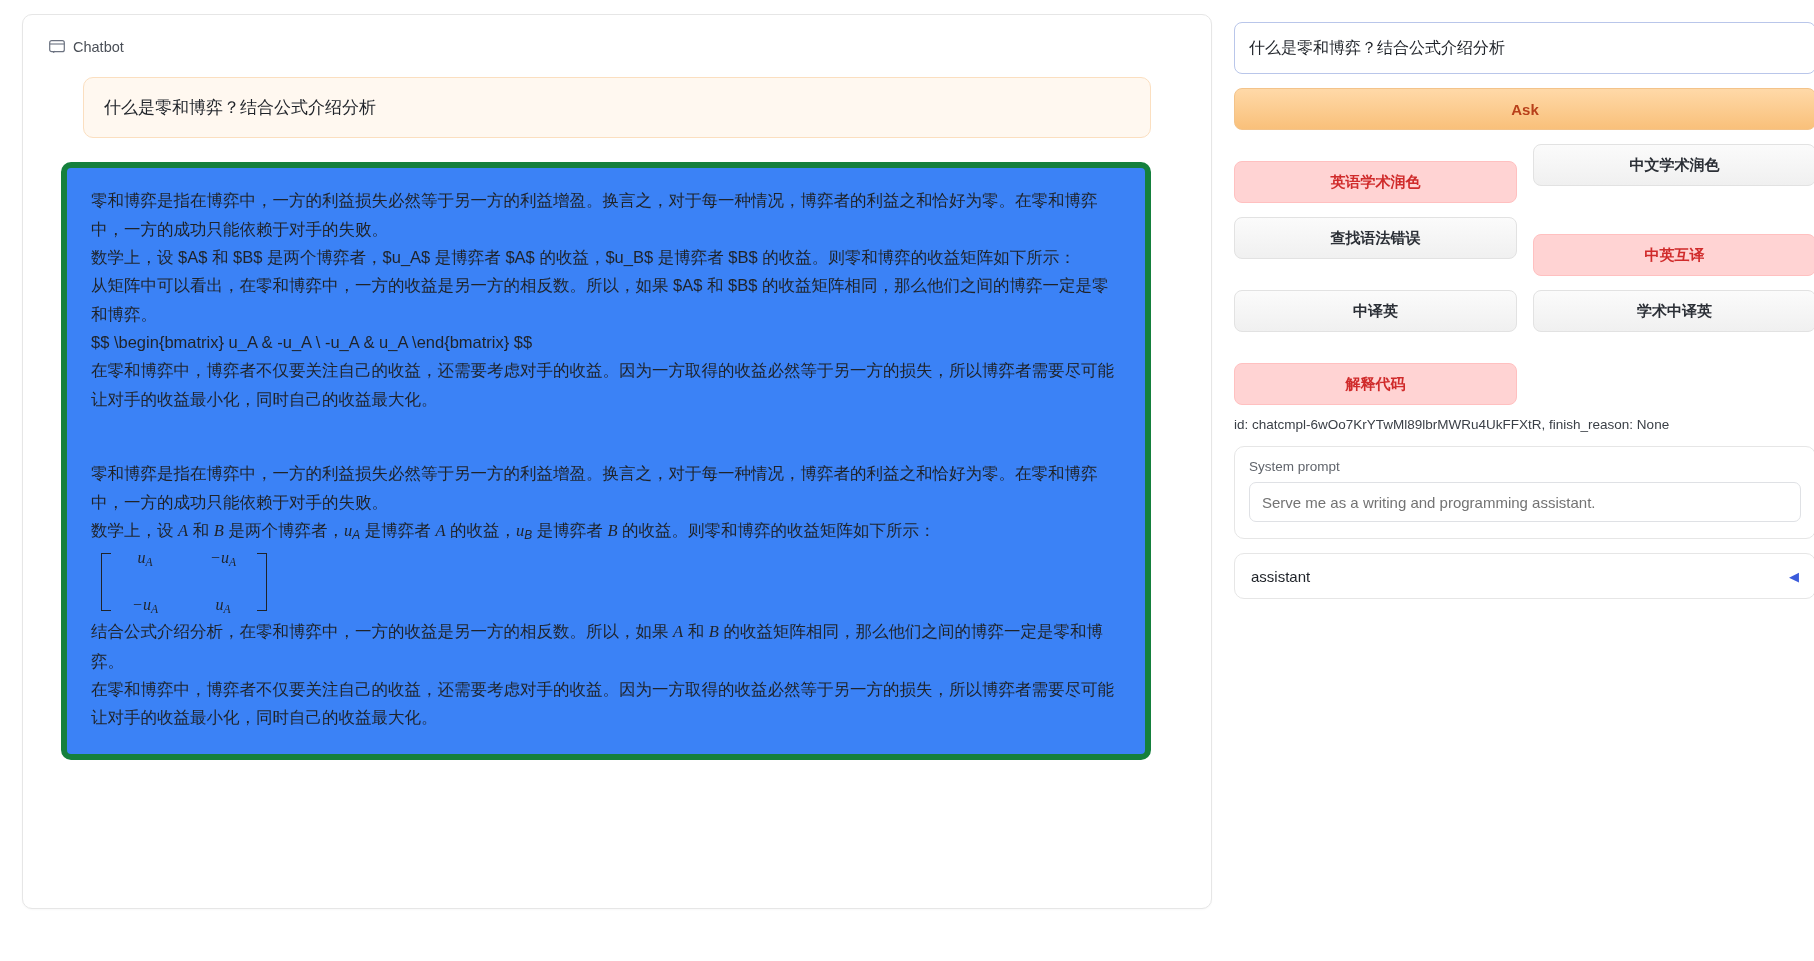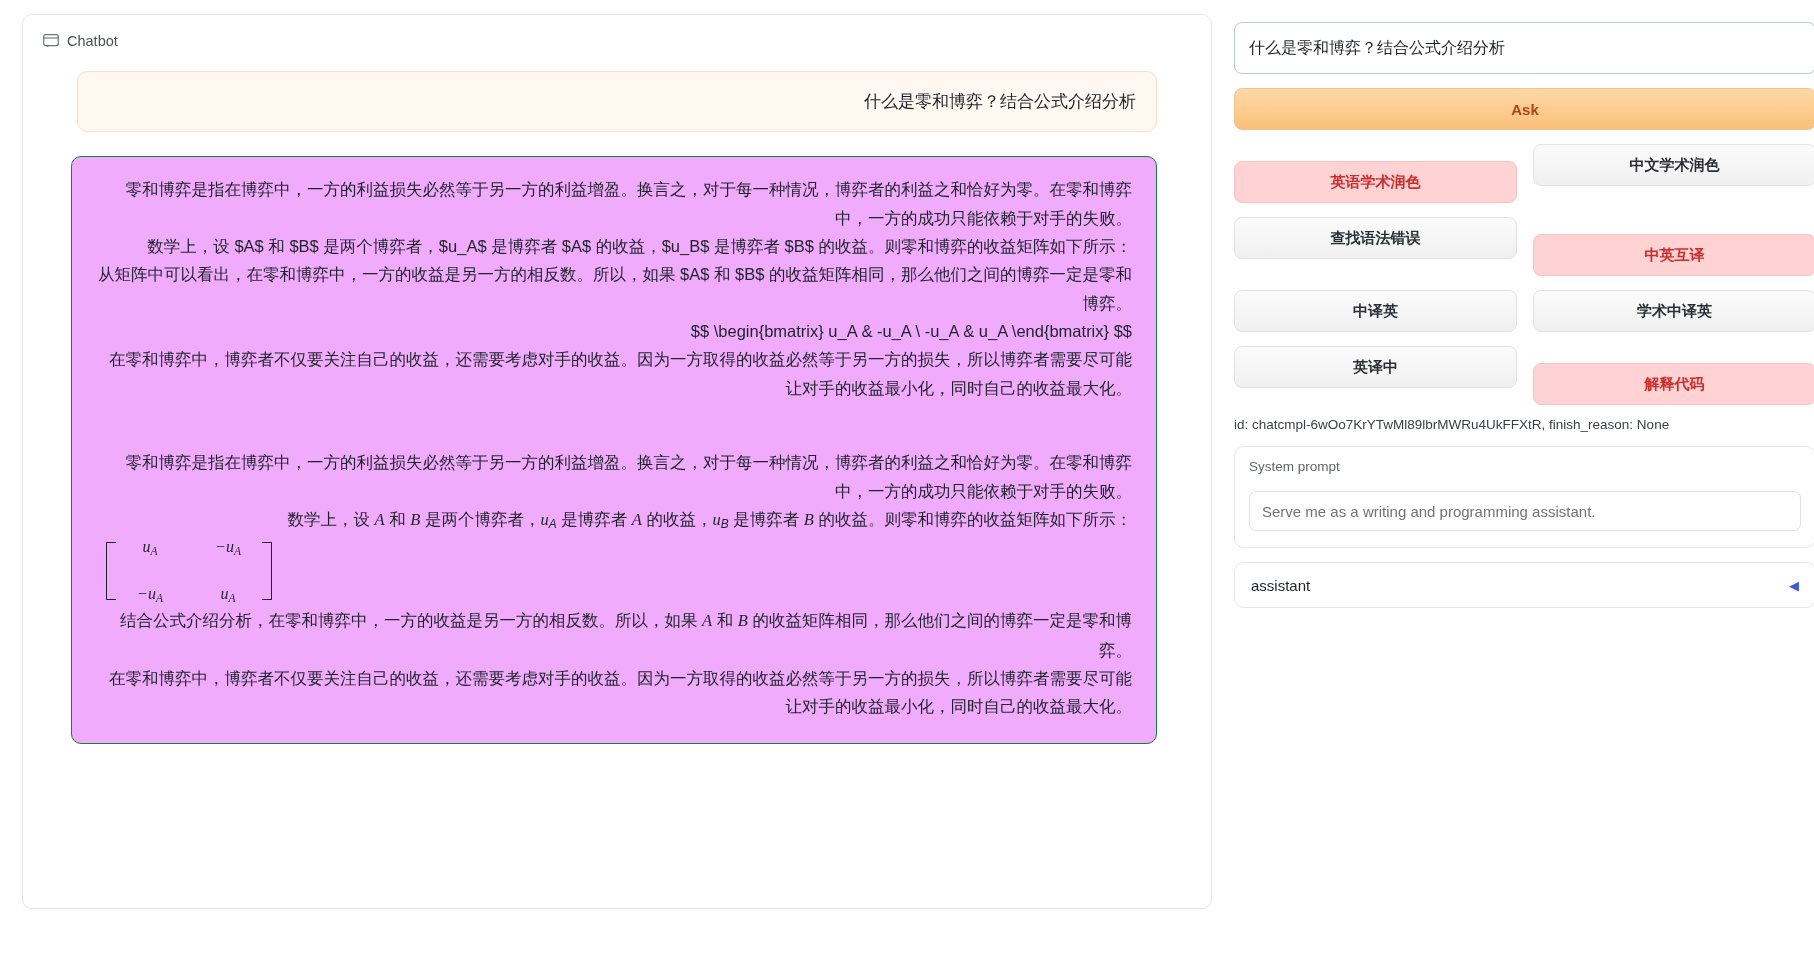--- a/index.html
+++ b/index.html
@@ -24,25 +24,24 @@
     width: 1190px;
     flex: 0 0 1190px;
     display: flex;
     flex-direction: column;
   }
   .chatbot-panel {
     border: 1px solid #e6e6e6;
     border-radius: 10px;
     background: #ffffff;
     height: 895px;
-    padding: 6px;
+    padding: 12px;
     display: flex;
     flex-direction: column;
     box-shadow: 0 1px 2px rgba(0,0,0,0.03);
-    text-align: right;
   }
   .chatbot-header {
     display: flex;
     align-items: center;
     gap: 8px;
     padding: 12px 14px 6px 14px;
     font-size: 14.5px;
     color: #4a4f57;
   }
   .chatbot-header .chip-icon svg { display: block; }
@@ -55,28 +54,28 @@
     background: #fff8f0;
     border: 1px solid #fbdfc0;
     border-radius: 10px;
     padding: 16px 20px;
     font-size: 17px;
     line-height: 1.6;
     color: #1f2329;
     margin: 10px 26px 0 26px;
   }
   .bubble-bot {
-    background: #f0abfc;
-    border: 1px solid #15803d;
+    background: #3b82f6;
+    border: 6px solid #15803d;
     border-radius: 10px;
     padding: 18px 24px 22px 24px;
     font-size: 16.5px;
     line-height: 1.72;
     color: #1f2329;
-    margin: 24px 26px 0 20px;
+    margin: 24px 26px 0 4px;
   }
   .bubble-bot p { margin: 0 0 0 0; }
   .bot-block + .bot-block { margin-top: 46px; }
   .raw { white-space: normal; }
   .var { font-family: "Liberation Serif", serif; font-style: italic; }
   .sub { font-size: 0.72em; vertical-align: -0.25em; font-style: italic; }
 
   
   .matrix-wrap {
     display: flex;
@@ -169,21 +168,21 @@
   }
   .sys-block {
     border: 1px solid #e6e6e6;
     border-radius: 10px;
     background: #ffffff;
     padding: 12px 14px 16px 14px;
   }
   .sys-label {
     font-size: 13.5px;
     color: #61656c;
-    margin-bottom: 17px;
+    margin-bottom: 8px;
   }
   .sys-input {
     width: 100%;
     height: 40px;
     border: 1px solid #dfe1e5;
     border-radius: 7px;
     background: #ffffff;
     font-size: 15px;
     color: #737373;
     padding: 8px 12px;
@@ -274,21 +273,20 @@
 
     <button class="ask-button">Ask</button>
 
     <div class="btn-grid">
       <button class="fn-button accent">英语学术润色</button>
       <button class="fn-button">中文学术润色</button>
       <button class="fn-button">查找语法错误</button>
       <button class="fn-button accent">中英互译</button>
       <button class="fn-button">中译英</button>
       <button class="fn-button">学术中译英</button>
-      <button class="fn-button">英译中</button>
       <button class="fn-button accent">解释代码</button>
     </div>
 
     <div class="status-line">id: chatcmpl-6wOo7KrYTwMl89lbrMWRu4UkFFXtR, finish_reason: None</div>
 
     <div class="sys-block">
       <div class="sys-label">System prompt</div>
       <input class="sys-input" type="text" value="Serve me as a writing and programming assistant." style="">
     </div>
 

